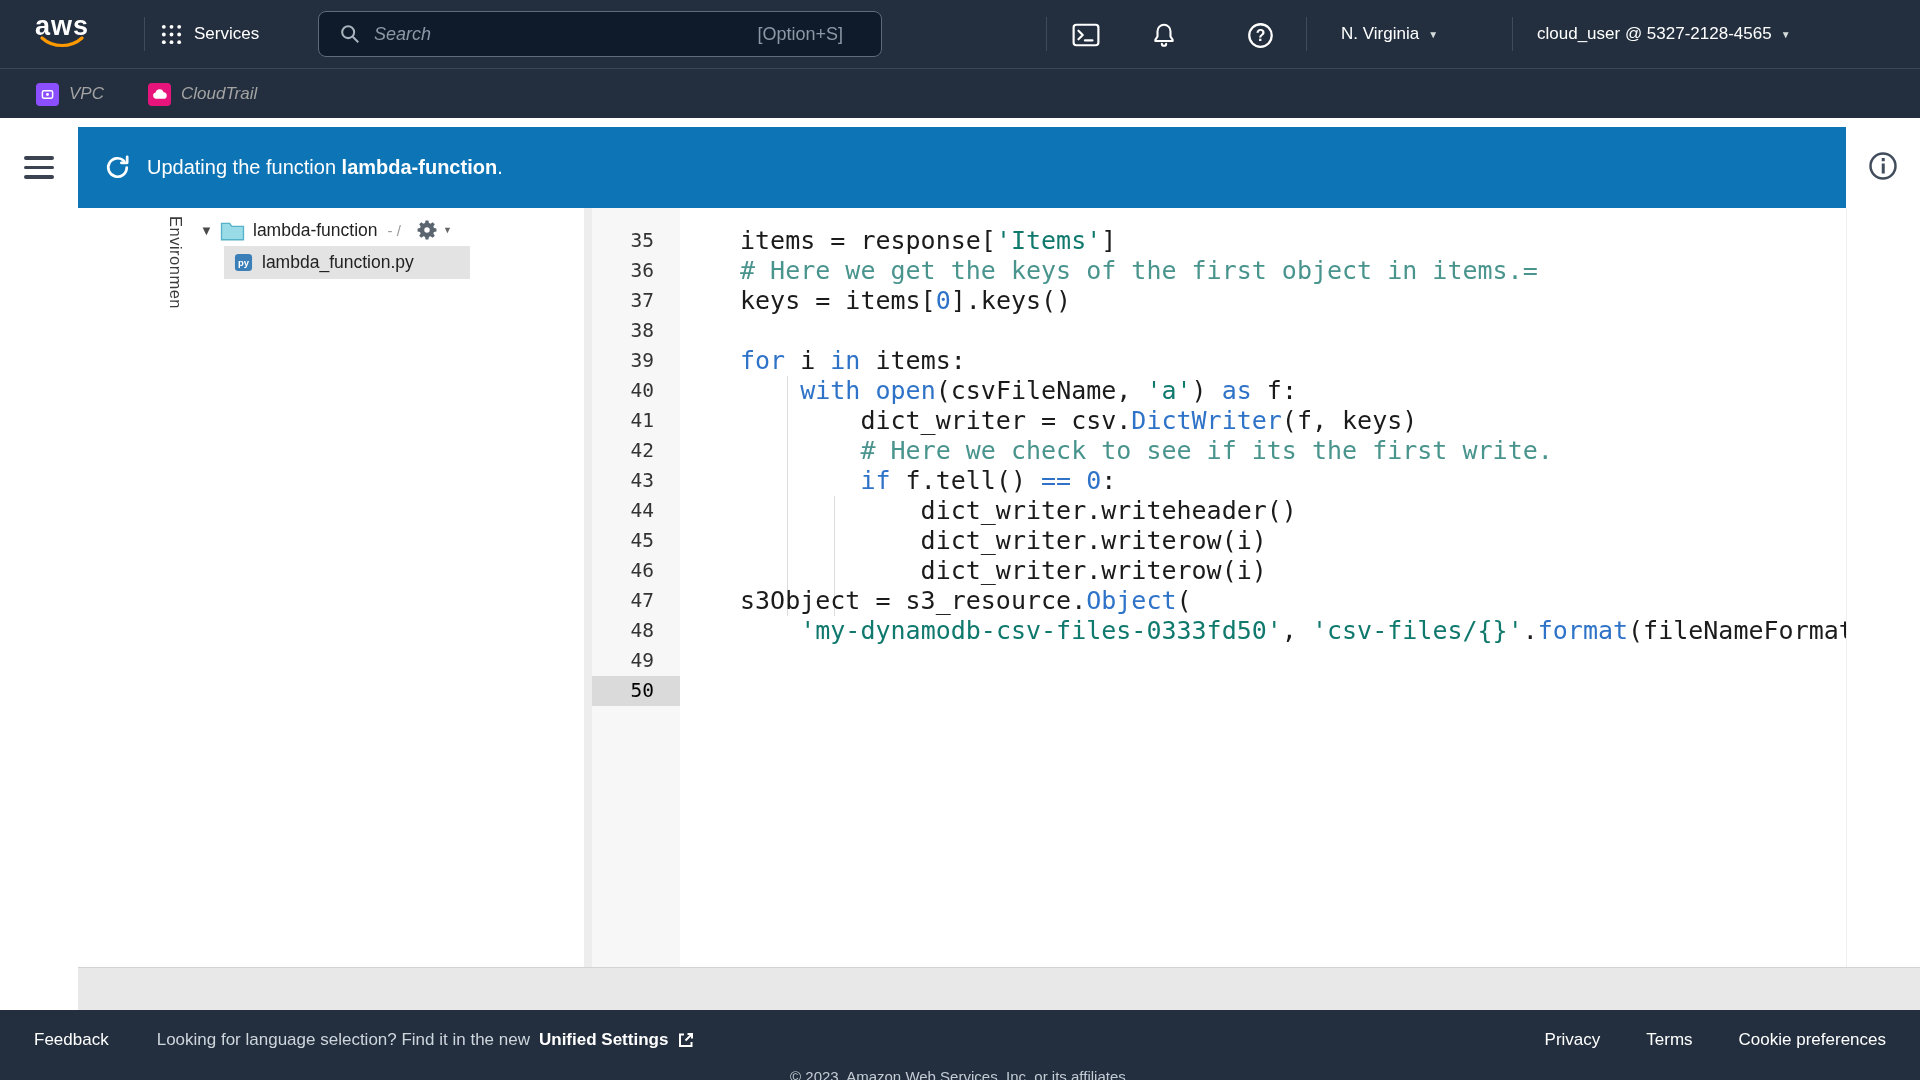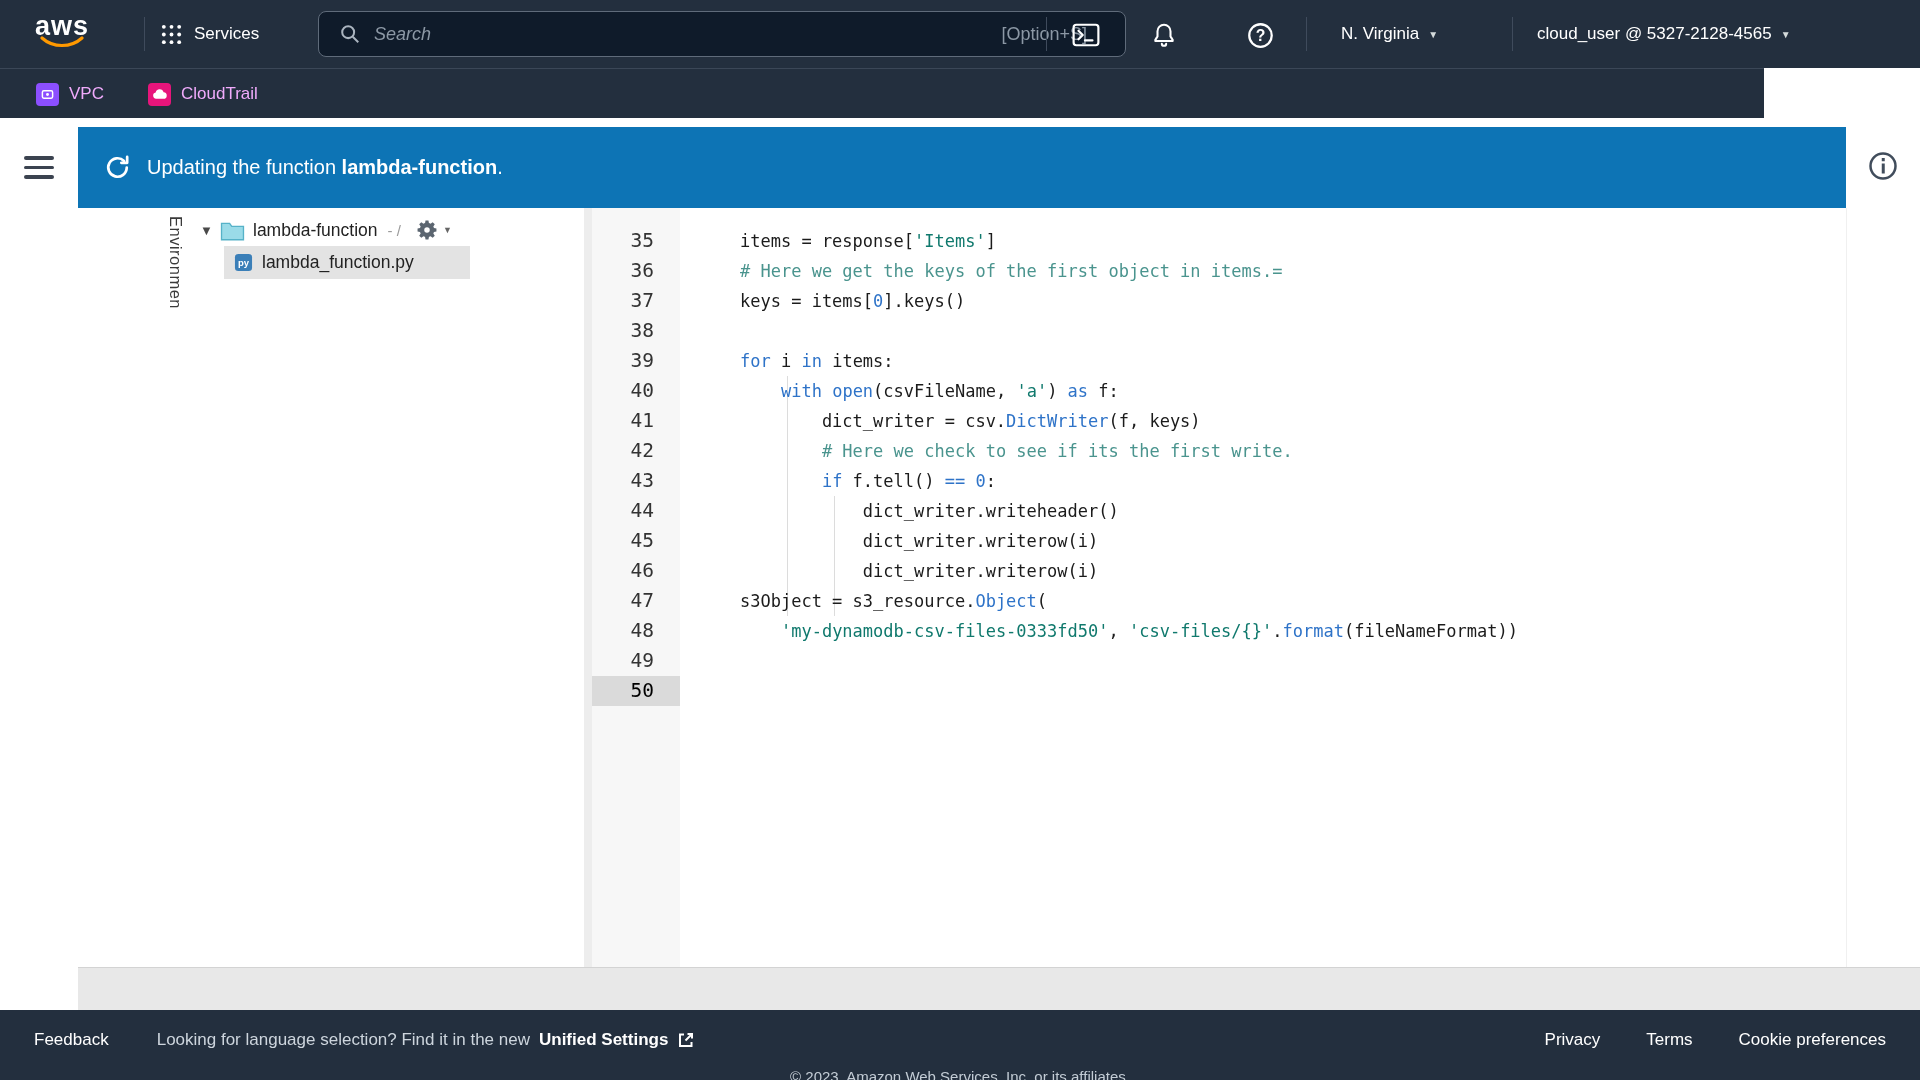--- a/index.html
+++ b/index.html
@@ -9,37 +9,37 @@
   
   .topnav { position:absolute; left:0; top:0; width:1920px; height:68px;
             background:var(--header-bg); color:#fff; }
   .nav-sep { position:absolute; top:17px; width:1px; height:34px; background:#3f4b5c; }
   .aws-logo { position:absolute; left:32px; top:12px; width:60px; height:44px; cursor:pointer; }
   .aws-text { font-weight:bold; font-size:27px; letter-spacing:1px; display:block; text-align:center; line-height:28px;}
   .aws-logo svg { display:block; margin:-4px auto 0; }
   .services { position:absolute; left:160px; top:0; height:68px; display:flex; align-items:center;
               gap:11px; background:none; border:none; color:#fff; font-size:17px; cursor:pointer;
               font-family:inherit; }
-  .search-box { position:absolute; left:318px; top:11px; width:808px; height:46px;
+  .search-box { position:absolute; left:318px; top:11px; width:564px; height:46px;
                 border:1px solid #5f6b7a; border-radius:8px; background:#0f1b2a;
                 display:flex; align-items:center; padding:0 20px; gap:13px; }
   .search-box input { flex:1; background:transparent; border:none; outline:none;
                       color:#fff; font-size:18px; font-family:inherit; }
   .search-box input::placeholder { color:#8c98a5; font-style:italic; }
   .shortcut { color:#8c98a5; font-size:18px; margin-right:18px; }
   .icon-btn { position:absolute; top:17px; width:36px; height:36px; background:none; border:none;
               cursor:pointer; display:flex; align-items:center; justify-content:center; }
   .menu-btn { position:absolute; top:0; height:68px; display:flex; align-items:center; gap:9px;
               background:none; border:none; color:#fff; font-size:17px; cursor:pointer;
               font-family:inherit; }
   .caret { font-size:10px; color:#d5dbdb; }
 
   
-  .favbar { position:absolute; left:0; top:68px; width:1764px; height:50px;
-            background:var(--header-bg); border-top:1px solid #3b4757; color:#f0abfc; }
+  .favbar { position:absolute; left:0; top:68px; width:1920px; height:50px;
+            background:var(--header-bg); border-top:1px solid #3b4757; color:#a3a3a3;font-style:italic; }
   .fav-item { position:absolute; top:0; height:50px; display:flex; align-items:center; gap:10px;
               font-size:17px; cursor:pointer; }
   .fav-ic { width:23px; height:23px; border-radius:4px; display:flex; align-items:center; justify-content:center; }
 
   
   .nav-toggle-box { position:absolute; left:0; top:127px; width:78px; height:81px; background:#fff;
                     display:flex; flex-direction:column; justify-content:center; align-items:center;
                     gap:6px; border:none; cursor:pointer; }
   .nav-toggle-box span { width:30px; height:3.5px; background:#3b4350; border-radius:2px; display:block; }
   .banner { position:absolute; left:78px; top:127px; width:1768px; height:81px;
@@ -68,21 +68,21 @@
 
   
   .editor { position:absolute; left:592px; top:208px; width:1254px; height:759px; overflow:hidden; background:#fff; }
   .gutter { position:absolute; left:0; top:0; width:88px; height:100%; background:#f7f7f7; }
   .gutter-lines { position:absolute; left:0; top:18px; width:100%; }
   .gutter-cell { height:30px; text-align:right; padding-right:26px; color:#333;
                  font-family:"DejaVu Sans Mono", monospace; font-size:19.5px; line-height:30px; }
   .gutter-cell.active { background:#dadada; color:#000; }
   .code-wrap { position:absolute; left:88px; top:18px; right:0; }
   .code-line { height:30px; white-space:pre; padding-left:60px; color:#1b1b1b;
-               font-family:"DejaVu Sans Mono", monospace; font-size:17px; line-height:30px; cursor:text; }
+               font-family:"DejaVu Sans Mono", monospace; font-size:25px; line-height:30px; cursor:text; }
   .code-line.active { background:var(--active-line-bg); }
   .tok-kw  { color:var(--code-keyword); }
   .tok-fn  { color:var(--code-function); }
   .tok-str { color:var(--code-string); }
   .tok-com { color:var(--code-comment); }
   .tok-num { color:var(--code-number); }
   .guide { position:absolute; width:1px; background:#dcdcdc; }
 
   .console-strip { position:absolute; left:78px; top:967px; width:1842px; height:43px;
                    background:#e8e8e8; border-top:1px solid #d3d3d3; }

